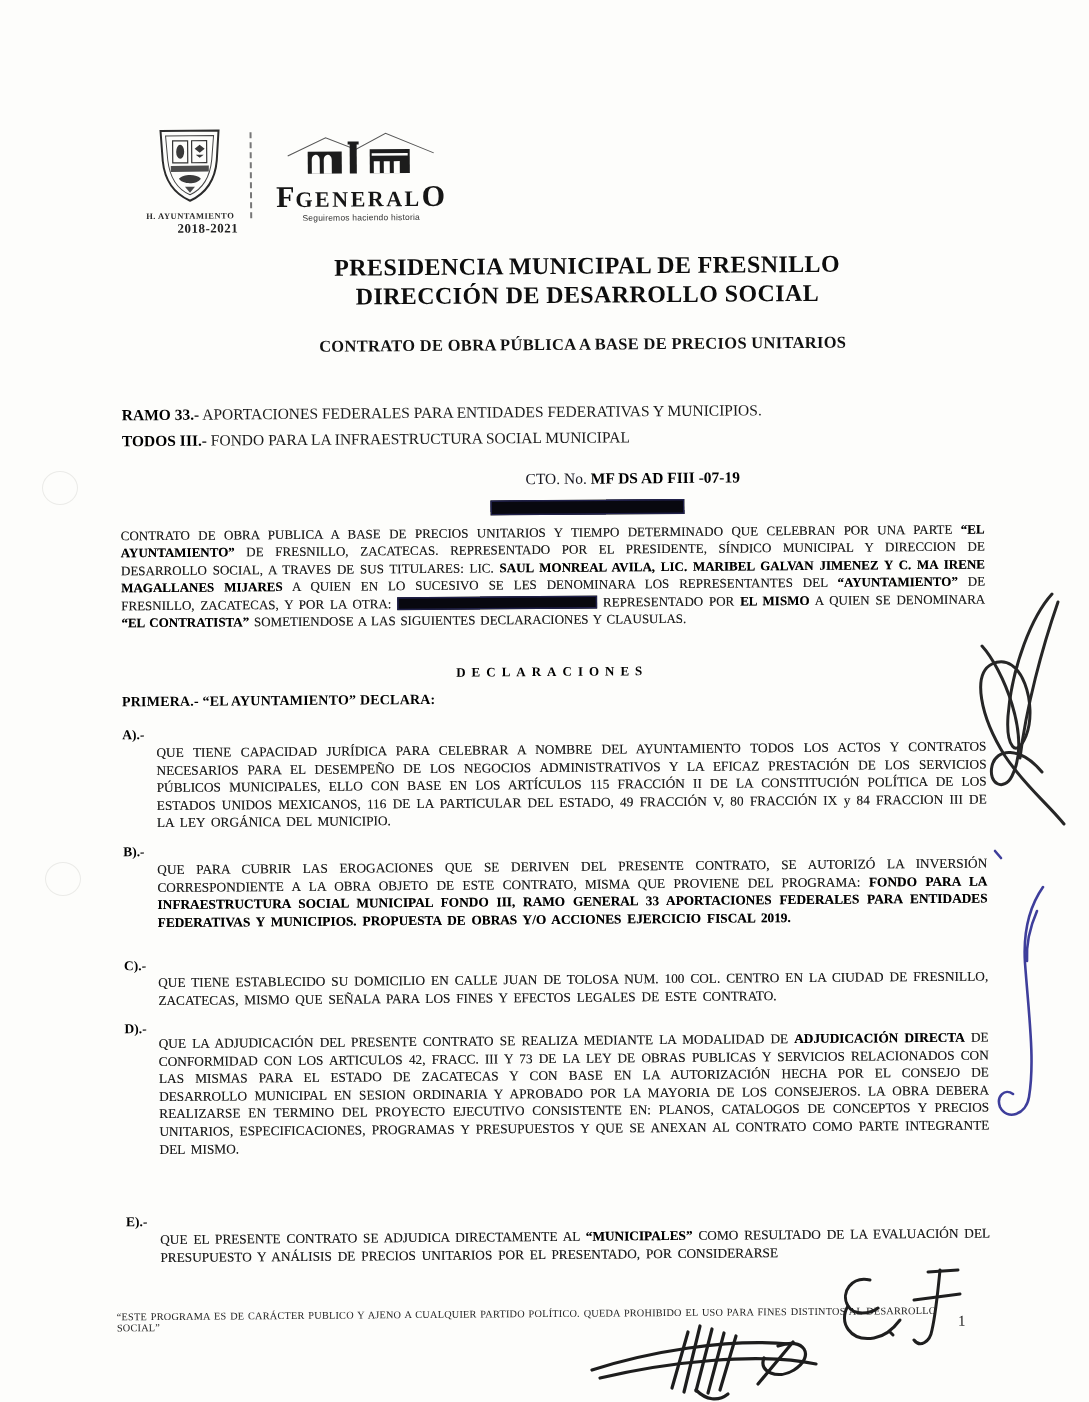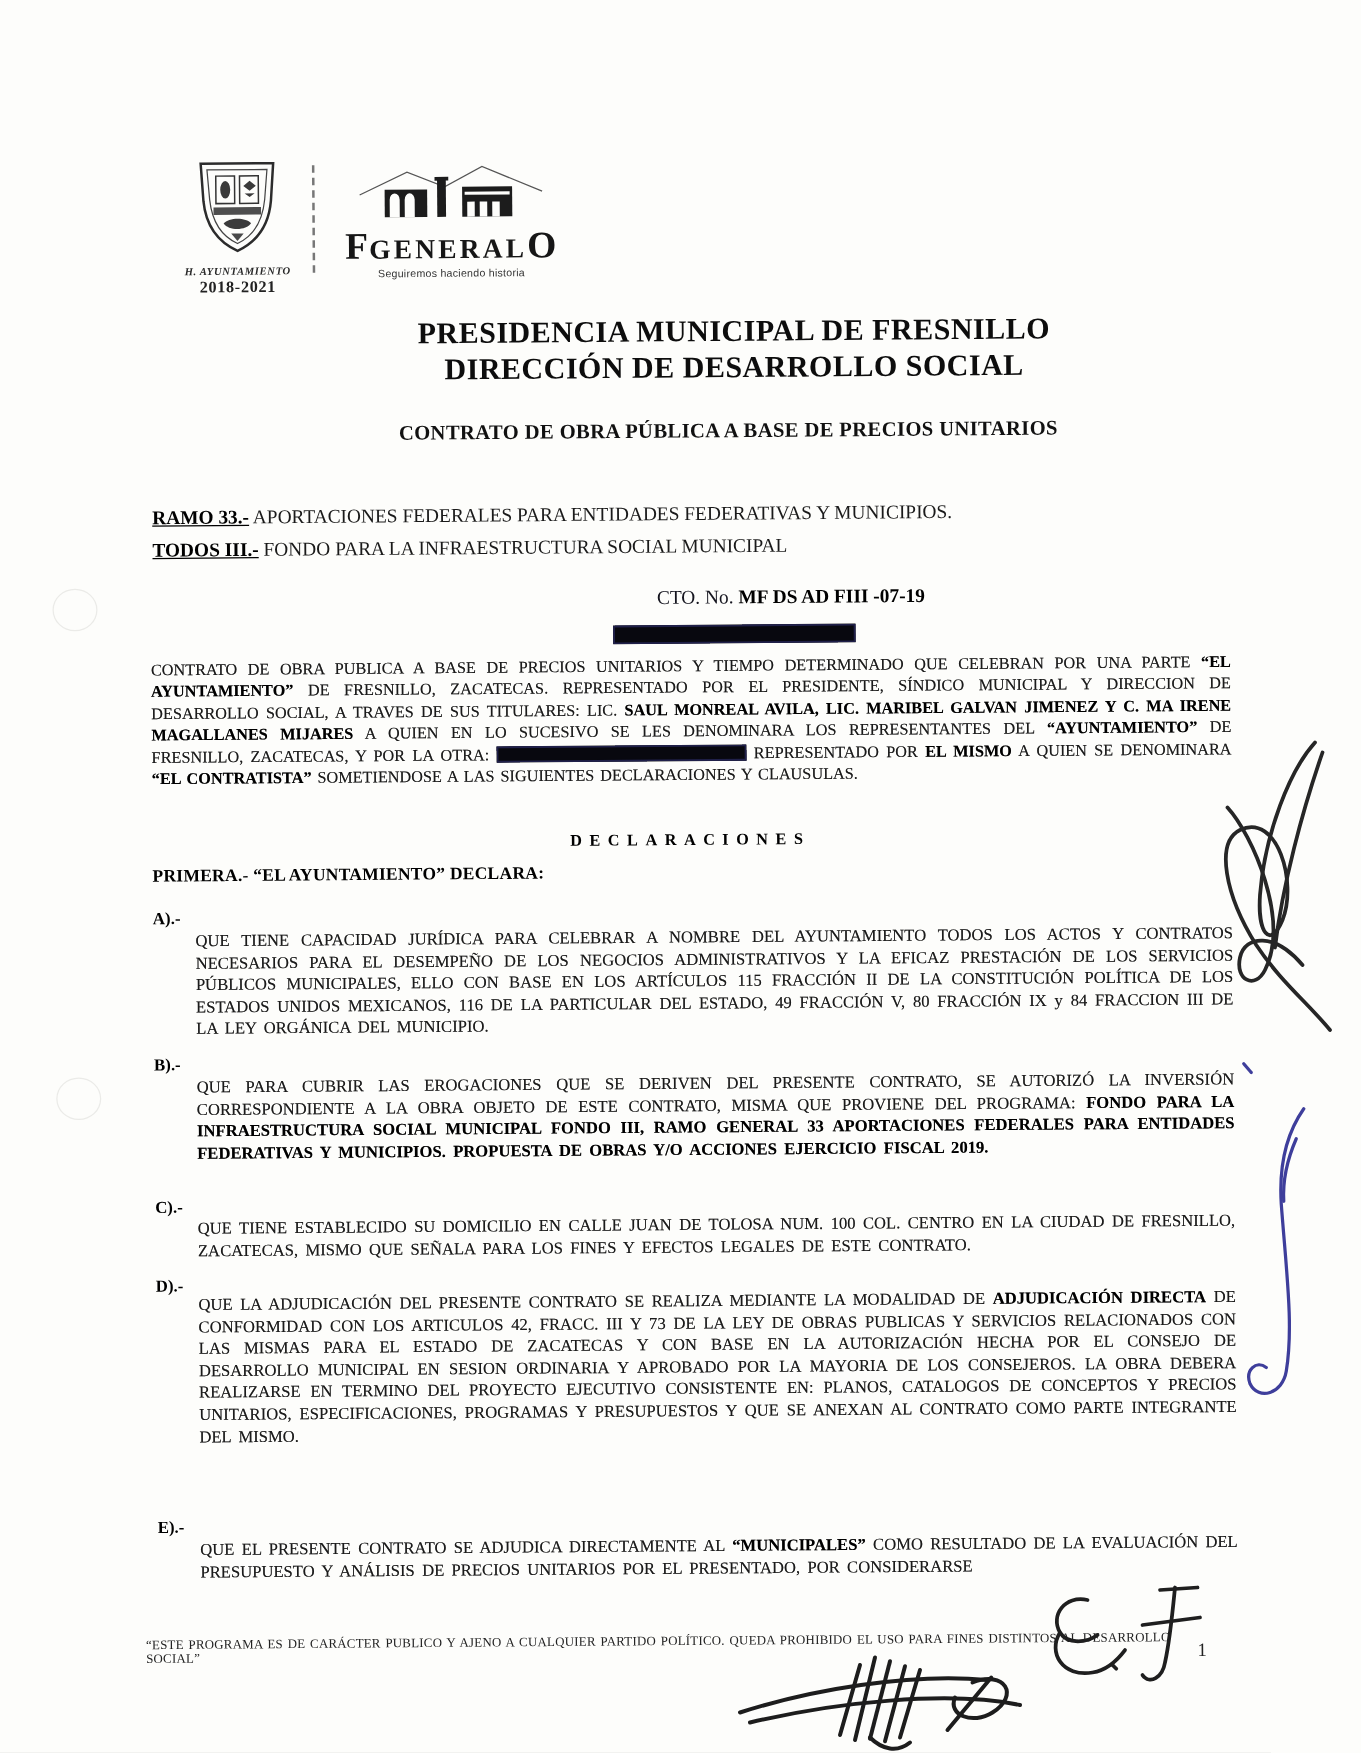--- a/index.html
+++ b/index.html
@@ -13,36 +13,36 @@
     color:#1c1c1c;
   }
   .tilt{
     position:absolute;inset:0;
     transform:rotate(-0.45deg);
     transform-origin:50% 50%;
   }
   
   .hdr{position:absolute;top:124px;left:146px;display:flex;align-items:flex-start;}
   .shield-wrap{width:96px;text-align:center;}
-  .shield-cap{font-size:8.5px;font-weight:bold;letter-spacing:.5px;color:#2a2a2a;margin-top:2px;font-style:italic;}
-  .shield-years{font-size:13px;font-weight:bold;color:#222;letter-spacing:.5px;}
+  .shield-cap{font-size:8.5px;font-weight:bold;letter-spacing:.5px;color:#2a2a2a;margin-top:2px;}
+  .shield-years{font-size:13px;font-weight:bold;color:#222;letter-spacing:.5px;text-align:right;}
   .hdr-div{border-left:2px dashed #777;height:86px;margin:6px 10px 0 12px;}
   .brandbox{margin-left:14px;margin-top:6px;width:170px;text-align:center;}
   .brand-line{line-height:1;white-space:nowrap;color:#161616;}
   .brand-f,.brand-o{font-size:30px;font-weight:bold;letter-spacing:1px;}
   .brand-mid{font-size:22px;font-weight:bold;letter-spacing:2.5px;}
   .tagline{font-family:"Liberation Sans",sans-serif;font-size:8.5px;color:#333;margin-top:1px;letter-spacing:.2px;}
   
   .title-block{position:absolute;top:252px;left:0;right:0;text-align:center;transform:translateX(46px);}
   .title-line{font-size:24px;font-weight:bold;color:#0d0d0d;letter-spacing:.4px;line-height:29px;}
   .subtitle{position:absolute;top:335px;left:0;right:0;text-align:center;transform:translateX(41px);
     font-size:16.5px;font-weight:bold;color:#111;letter-spacing:.3px;}
   
   .program{position:absolute;top:399px;left:124px;width:866px;font-size:15.5px;line-height:26px;color:#1a1a1a;}
-  .program b{color:#000;text-decoration:underline;}
+  .program b{color:#000;}
   
   .cto{position:absolute;top:470px;left:0;right:0;text-align:center;transform:translateX(90px);font-size:15.5px;color:#15151f;}
   .cto b{color:#000;}
   .redact-block{position:absolute;left:492px;top:500px;width:194px;height:15px;
     background:#08080f;box-shadow:inset 0 0 0 1.5px #20204a;}
   
   .intro{position:absolute;top:524px;left:122px;width:864px;font-size:13px;line-height:17.4px;
     text-align:justify;word-spacing:1.5px;color:#1b1b1b;text-shadow:0 0 .3px rgba(0,0,0,.5);}
   .intro b,.sec b{color:#000;}
   .redact-inline{display:inline-block;width:200px;height:13px;background:#08080f;

